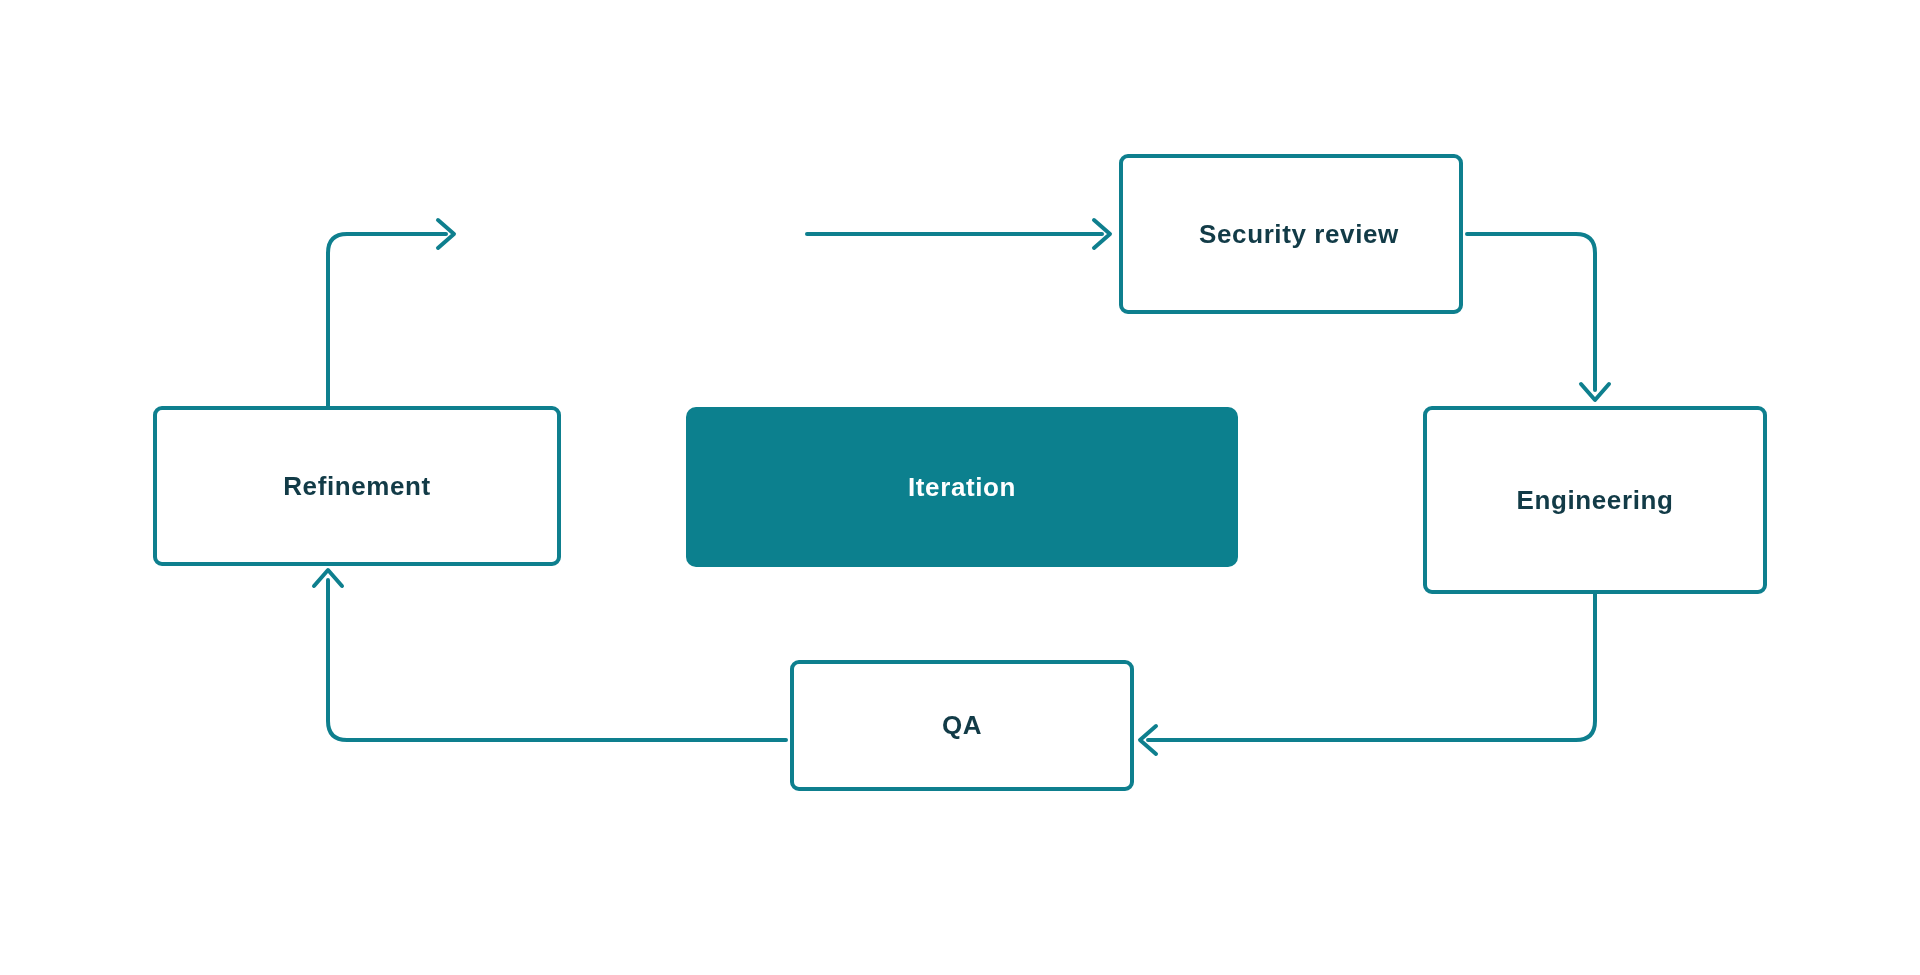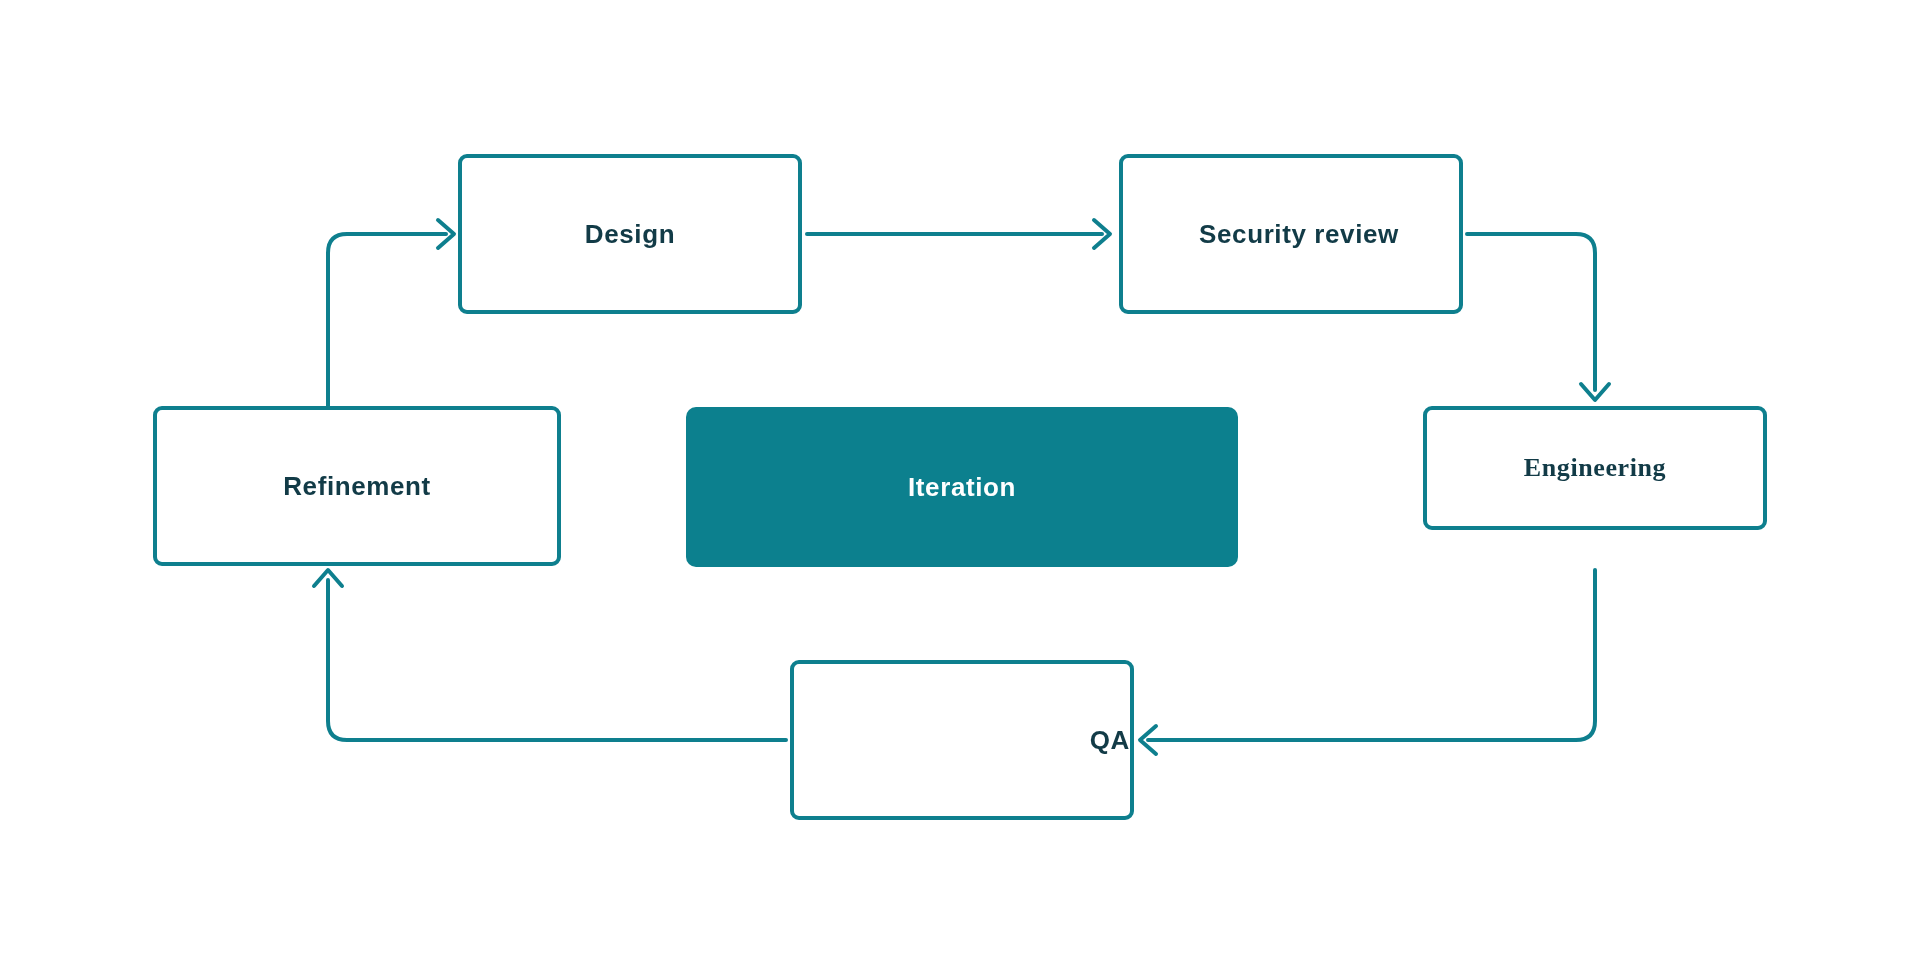--- a/index.html
+++ b/index.html
@@ -79,37 +79,34 @@
       <path d="M 1595 570 L 1595 721 Q 1595 740 1576 740 L 1148 740"></path>
       <path d="M 1156 726 L 1140 740 L 1156 754"></path>
     </g>
 
     <g>
       <path d="M 786 740 L 347 740 Q 328 740 328 721 L 328 580"></path>
       <path d="M 314 586 L 328 570 L 342 586"></path>
     </g>
   </svg>
 
-  <div class="node" style="left:458px; top:154px; width:344px; height:160px;">
-    <span>Design</span>
-  </div>
 
   <div class="node" style="left:1119px; top:154px; width:344px; height:160px;padding-left:16px;">
     <span>Security review</span>
   </div>
 
-  <div class="node" style="left:1423px; top:406px; width:344px; height:124px;font-family:Liberation Serif, serif;">
+  <div class="node" style="left:1423px; top:406px; width:344px; height:188px;">
     <span>Engineering</span>
   </div>
 
   <div class="node node--filled" style="left:686px; top:407px; width:552px; height:160px;">
     <span>Iteration</span>
   </div>
 
   <div class="node" style="left:153px; top:406px; width:408px; height:160px;">
     <span>Refinement</span>
   </div>
 
-  <div class="node" style="left:790px; top:660px; width:344px; height:160px;justify-content:flex-end;">
+  <div class="node" style="left:790px; top:660px; width:344px; height:131px;">
     <span>QA</span>
   </div>
 
 </div>
 
 </body></html>

